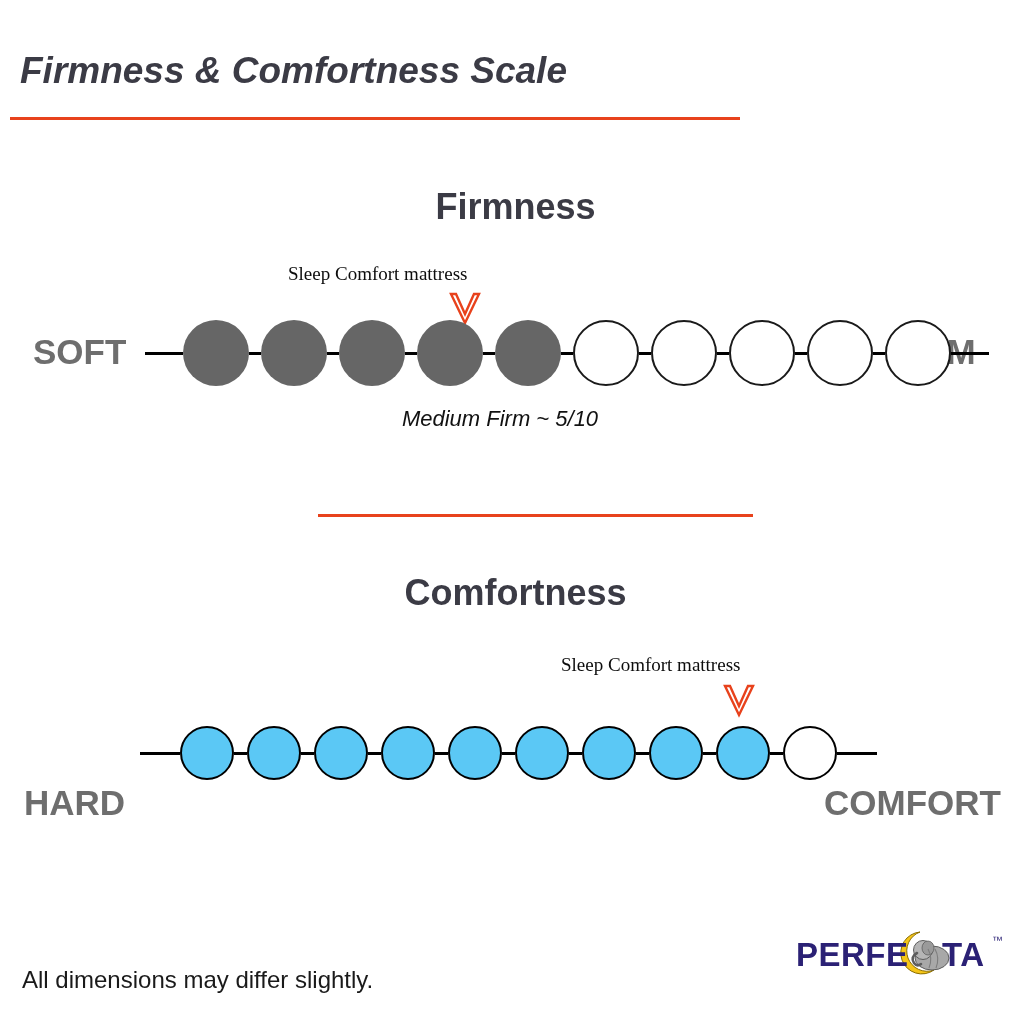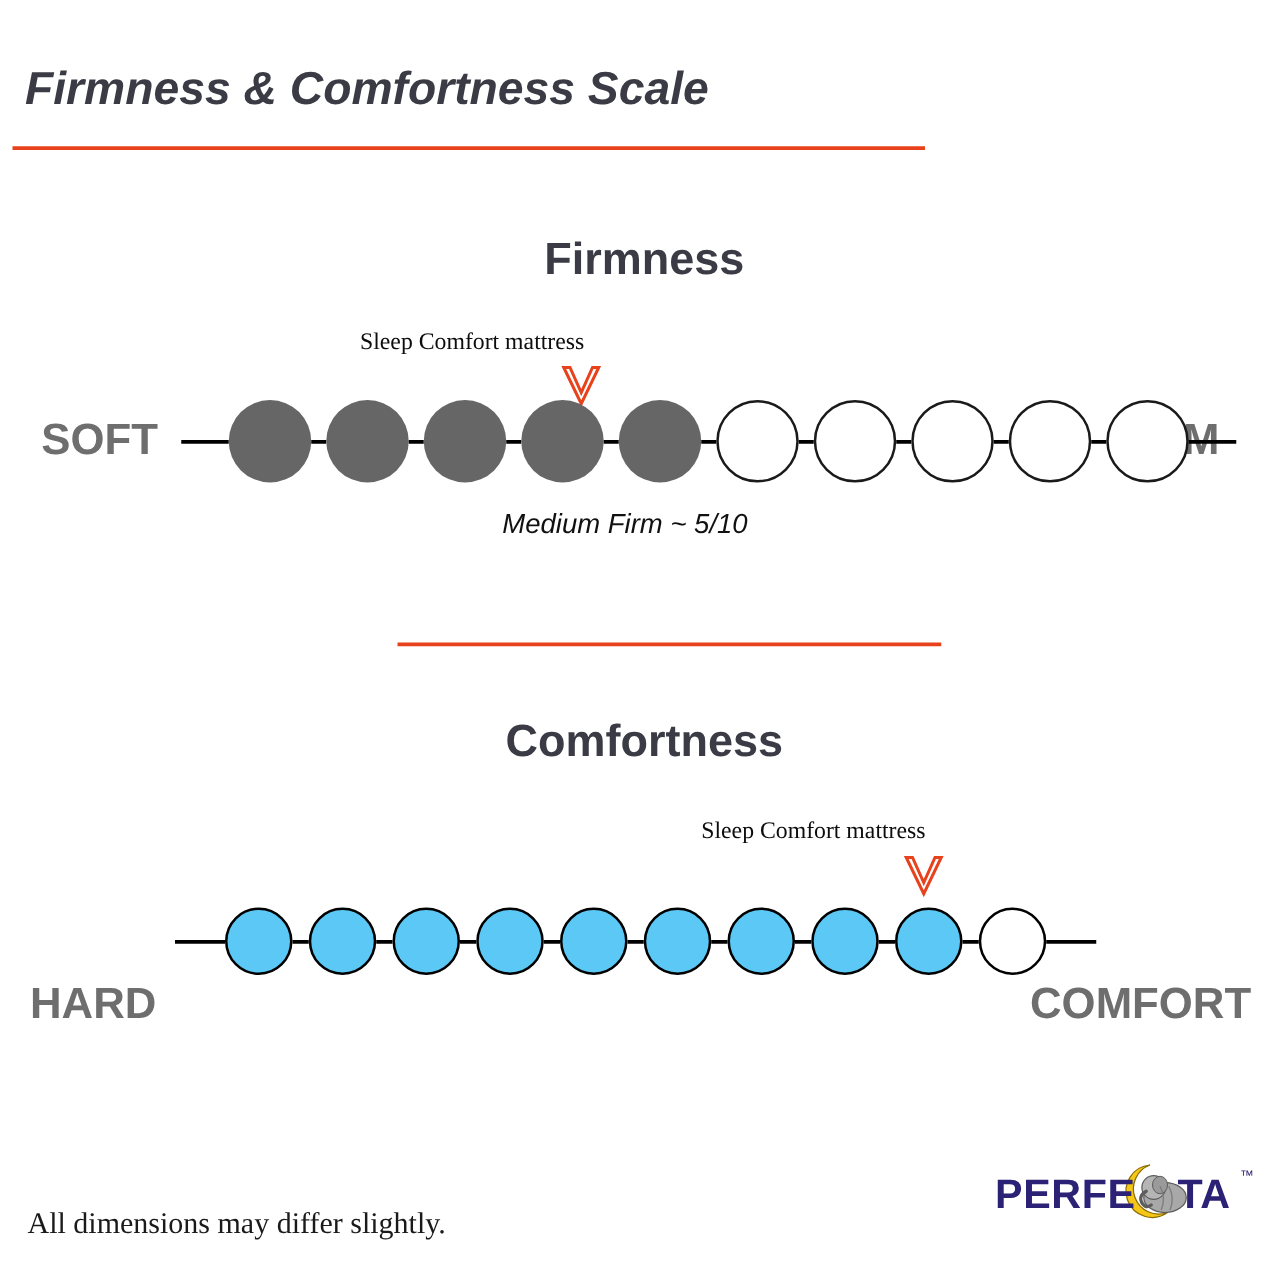--- a/index.html
+++ b/index.html
@@ -156,21 +156,20 @@
   }
 
   
   #footer-note {
     position: absolute;
     left: 22px;
     top: 966px;
     font-size: 24px;
     color: #1a1a1a;
     white-space: nowrap;
-    font-family: Liberation Serif, serif;
   }
   #brand-logo {
     position: absolute;
     left: 782px;
     top: 928px;
     width: 226px;
     height: 50px;
   }
 </style>
 </head>

